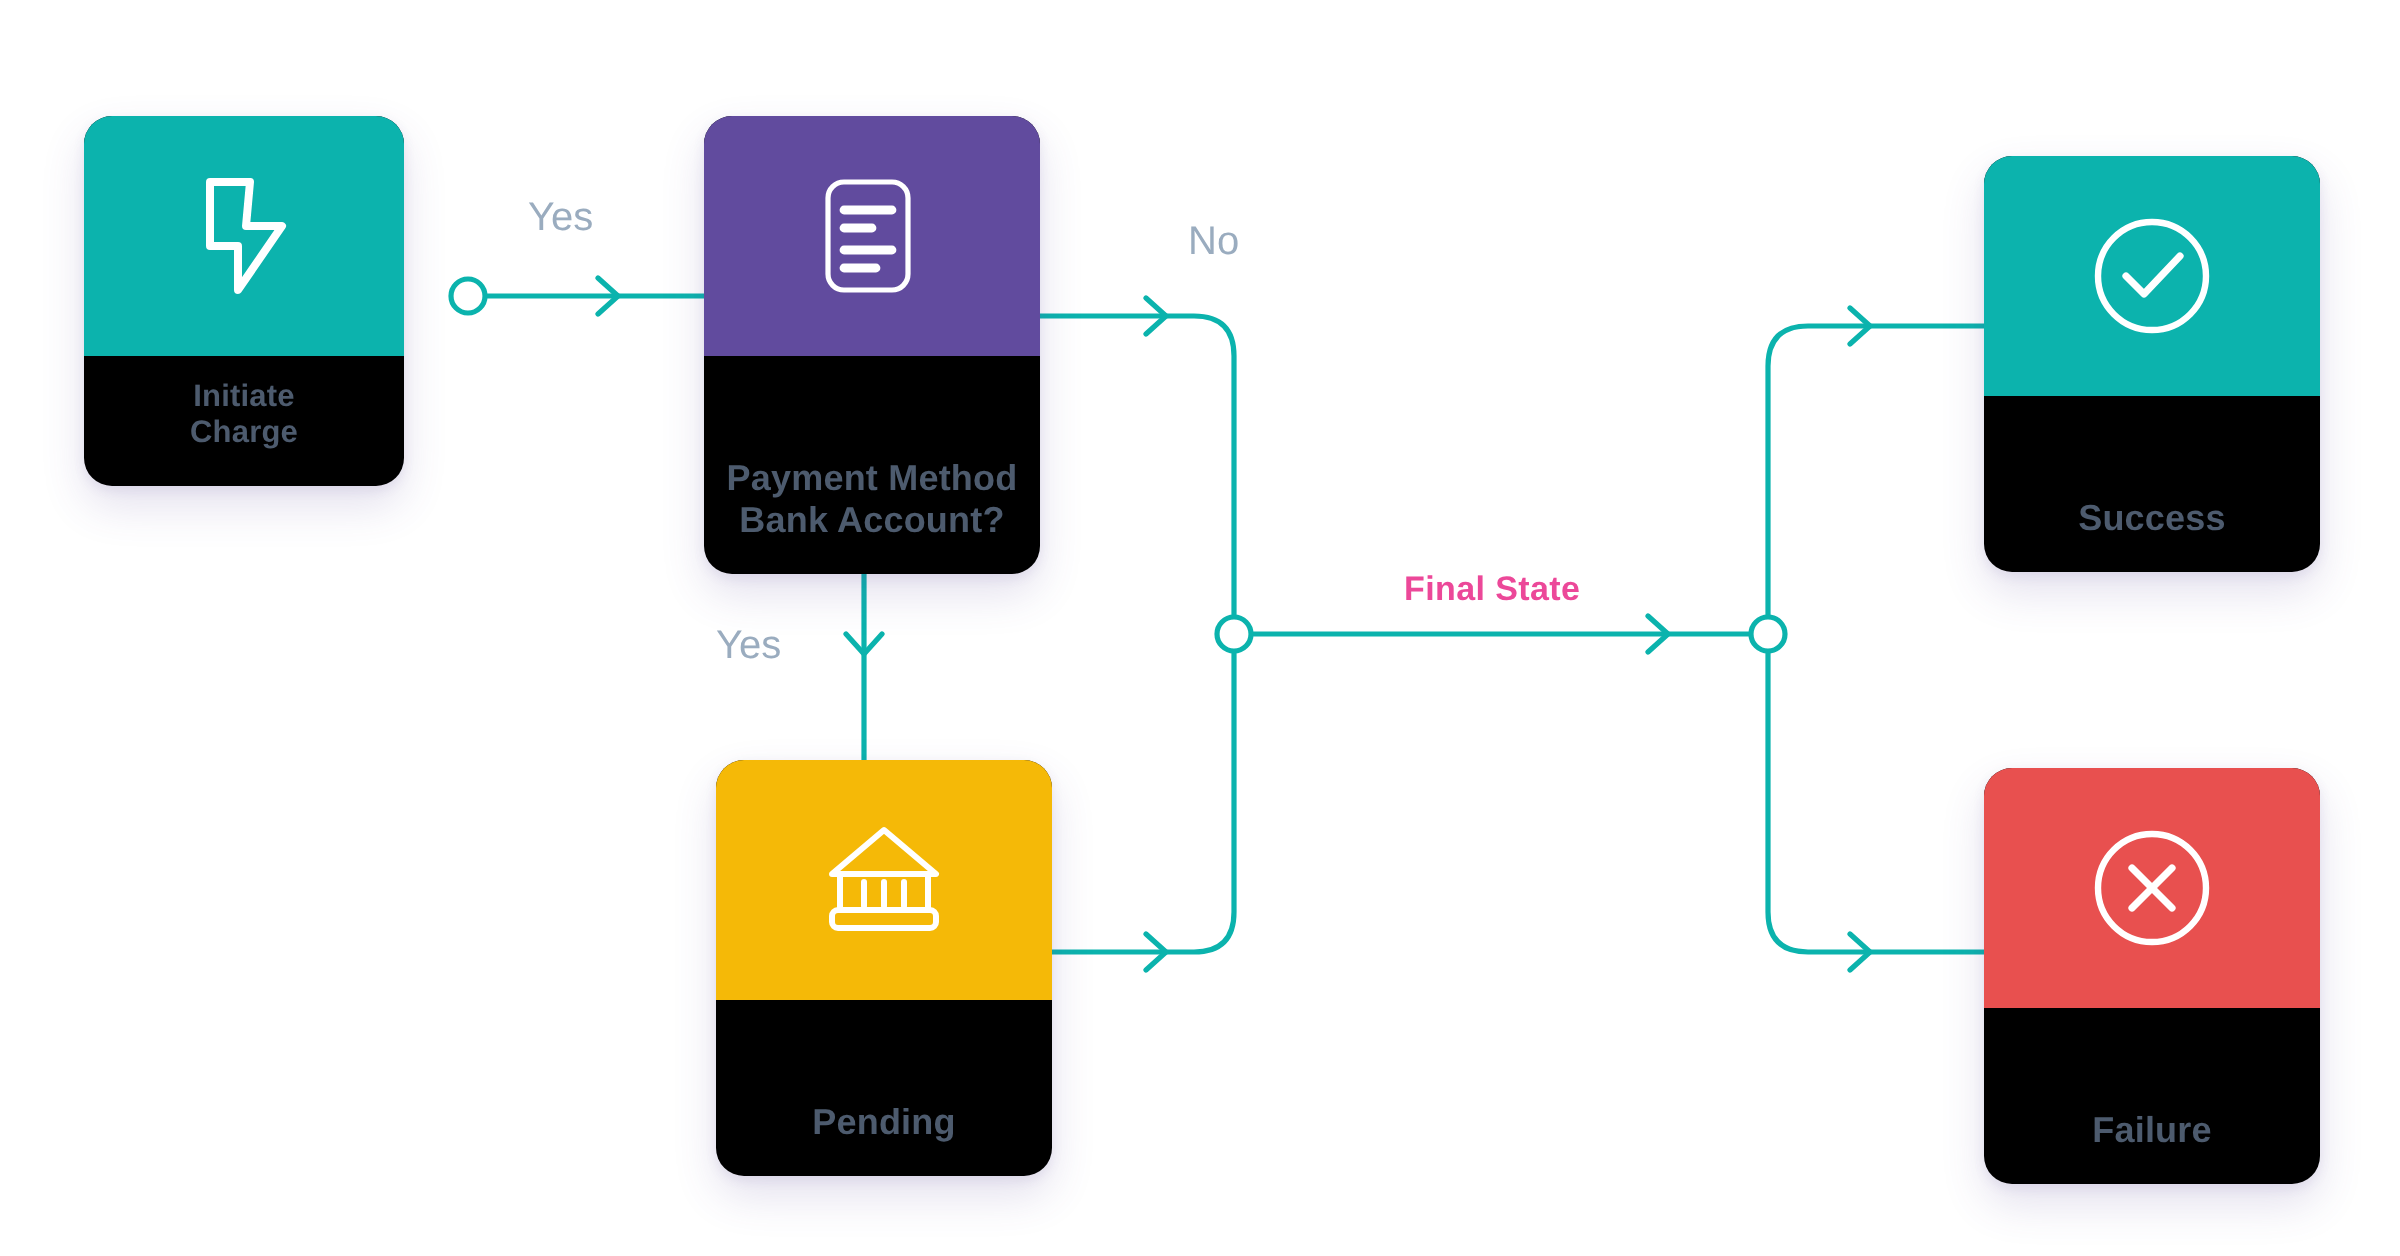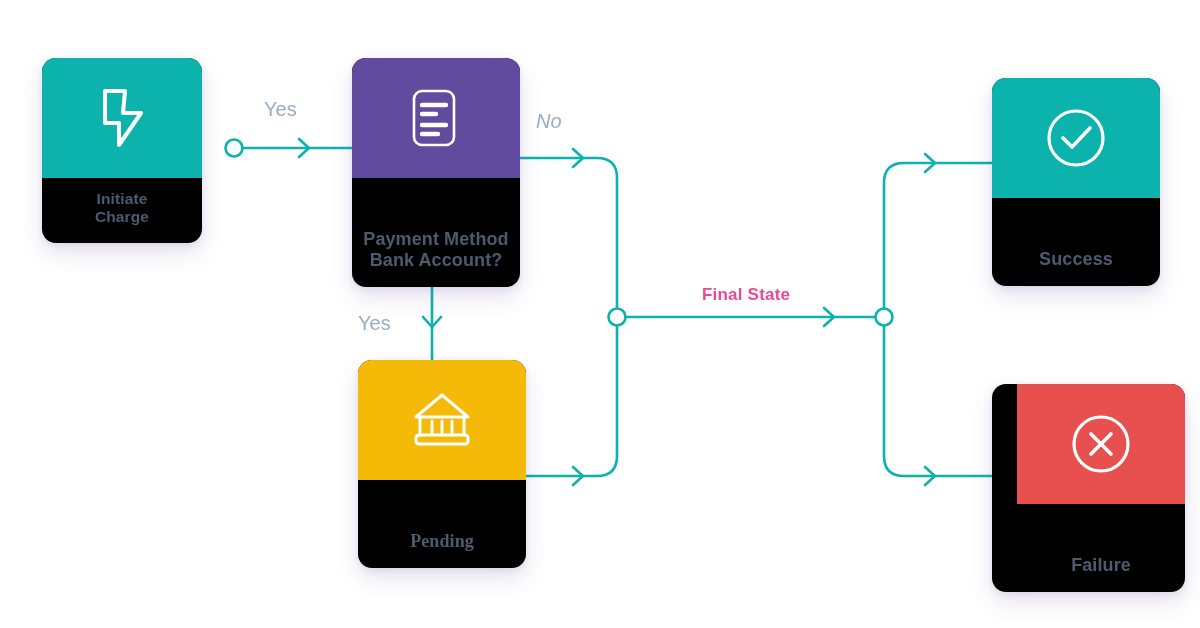--- a/index.html
+++ b/index.html
@@ -132,21 +132,21 @@
     <g>
       <path class="ln" d="M 884 326 L 884 456 Q 884 476 904 476 L 996 476"></path>
       <polyline class="ar" points="925,467 935,476 925,485"></polyline>
     </g>
 
     <circle class="dot" cx="884" cy="317" r="8.5"></circle>
   </svg>
 
   <div class="edge-label" style="left:264px; top:98px;">Yes</div>
 
-  <div class="edge-label" style="left:536px; top:110px;font-style:italic;">No</div>
+  <div class="edge-label" style="left:594px; top:110px;">No</div>
 
   <div class="edge-label" style="left:358px; top:312px;">Yes</div>
 
   <div class="edge-label strong" style="left:702px; top:285px;">Final State</div>
 
   <div class="node" style="left:42px; top:58px;">
     <div class="node-icon" style="background:#0cb3ad;">
       <span>
         <svg width="54" height="62" viewBox="0 0 54 62">
           <path d="M30 4 H10 V36 H24 V58 L46 26 H28 L30 4 Z" fill="none" stroke="#ffffff" stroke-width="4" stroke-linejoin="round" stroke-linecap="round"></path>
@@ -166,21 +166,21 @@
           <line x1="14" y1="27" x2="28" y2="27" stroke="#ffffff" stroke-width="4.4" stroke-linecap="round"></line>
           <line x1="14" y1="38" x2="38" y2="38" stroke="#ffffff" stroke-width="4.4" stroke-linecap="round"></line>
           <line x1="14" y1="47" x2="30" y2="47" stroke="#ffffff" stroke-width="4.4" stroke-linecap="round"></line>
         </svg>
       </span>
     </div>
     <div class="node-label">Payment Method
 Bank Account?</div>
   </div>
 
-  <div class="node node-wide" style="left:358px; top:360px;font-family:Liberation Serif, serif;">
+  <div class="node node-wide" style="left:358px; top:380px;">
     <div class="node-icon" style="background:#f5b907;">
       <span>
         <svg width="62" height="58" viewBox="0 0 62 58">
           <path d="M31 4 L57 26 H5 Z" fill="none" stroke="#ffffff" stroke-width="3" stroke-linejoin="round"></path>
           <line x1="9" y1="26" x2="9" y2="44" stroke="#ffffff" stroke-width="3" stroke-linecap="round"></line>
           <line x1="53" y1="26" x2="53" y2="44" stroke="#ffffff" stroke-width="3" stroke-linecap="round"></line>
           <line x1="21" y1="30" x2="21" y2="42" stroke="#ffffff" stroke-width="3" stroke-linecap="round"></line>
           <line x1="31" y1="30" x2="31" y2="42" stroke="#ffffff" stroke-width="3" stroke-linecap="round"></line>
           <line x1="41" y1="30" x2="41" y2="42" stroke="#ffffff" stroke-width="3" stroke-linecap="round"></line>
           <rect x="5" y="44" width="52" height="9" rx="3" fill="none" stroke="#ffffff" stroke-width="3"></rect>
@@ -195,21 +195,21 @@
       <span>
         <svg width="64" height="64" viewBox="0 0 64 64">
           <circle cx="32" cy="32" r="27" fill="none" stroke="#ffffff" stroke-width="3.2"></circle>
           <polyline points="19,32 28,41 46,22" fill="none" stroke="#ffffff" stroke-width="3.6" stroke-linecap="round" stroke-linejoin="round"></polyline>
         </svg>
       </span>
     </div>
     <div class="node-label">Success</div>
   </div>
 
-  <div class="node node-wide" style="left:992px; top:384px;padding-left:25px;">
+  <div class="node node-wide" style="left:992px; top:384px;">
     <div class="node-icon" style="background:#e8504f;">
       <span>
         <svg width="64" height="64" viewBox="0 0 64 64">
           <circle cx="32" cy="32" r="27" fill="none" stroke="#ffffff" stroke-width="3.2"></circle>
           <line x1="22" y1="22" x2="42" y2="42" stroke="#ffffff" stroke-width="3.6" stroke-linecap="round"></line>
           <line x1="42" y1="22" x2="22" y2="42" stroke="#ffffff" stroke-width="3.6" stroke-linecap="round"></line>
         </svg>
       </span>
     </div>
     <div class="node-label">Failure</div>

